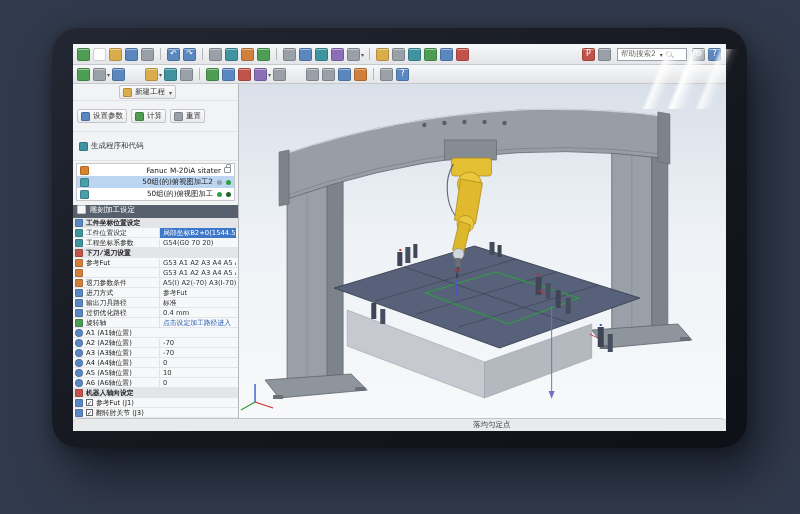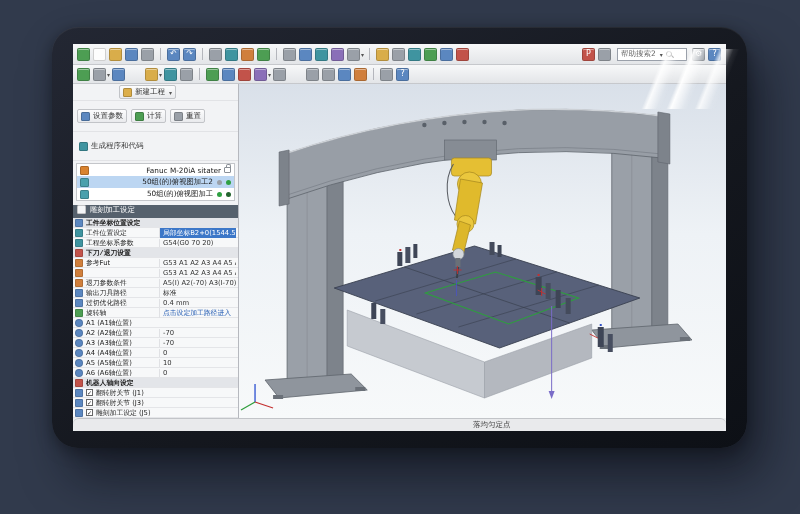--- a/index.html
+++ b/index.html
@@ -486,20 +486,26 @@
               <span class="val">G53 A1 A2 A3 A4 A5 A6</span>
             </div>
 
             <div class="prow prop">
               <span class="pic orange"></span>
 
               <span class="lab">退刀参数条件</span>
               <span class="val">A5(I) A2(-70) A3(I-70)</span>
             </div>
 
+            <div class="prow prop">
+              <span class="pic blue"></span>
+
+              <span class="lab">进刀方式</span>
+              <span class="val">参考Fut</span>
+            </div>
 
             <div class="prow prop">
               <span class="pic blue"></span>
 
               <span class="lab">输出刀具路径</span>
               <span class="val">标准</span>
             </div>
 
             <div class="prow prop">
               <span class="pic blue"></span>
@@ -560,21 +566,21 @@
             <div class="prow section">
               <span class="pic red"></span>
 
               <span class="lab">机器人轴向设定</span>
 
             </div>
 
             <div class="prow check">
               <span class="pic blue"></span>
               <span class="cb"></span>
-              <span class="lab">翻转肘关节 (J1)</span>
+              <span class="lab">参考Fut (J1)</span>
 
             </div>
 
             <div class="prow check">
               <span class="pic blue"></span>
               <span class="cb"></span>
               <span class="lab">翻转肘关节 (J3)</span>
 
             </div>
 

